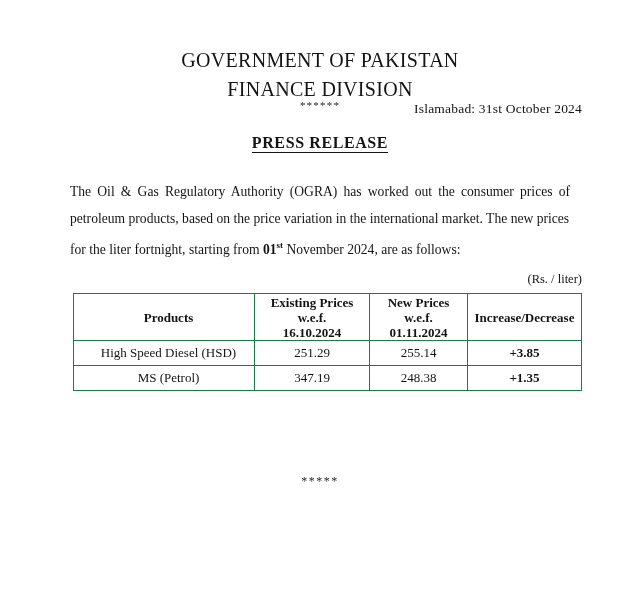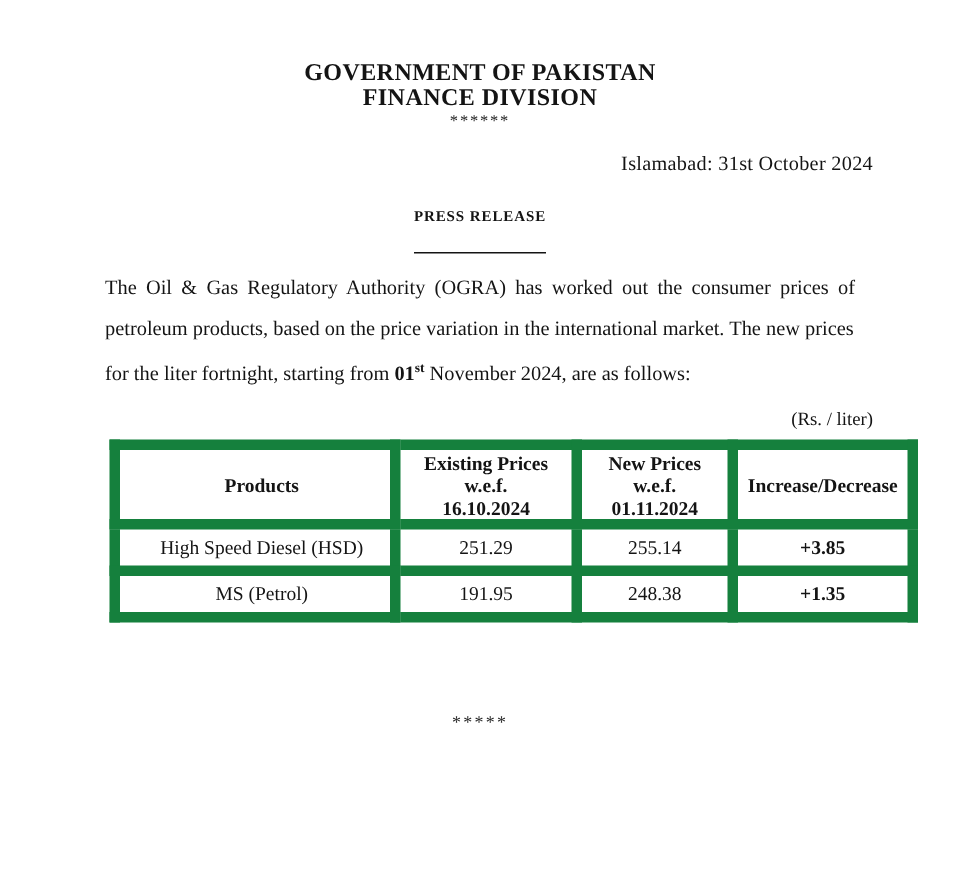--- a/index.html
+++ b/index.html
@@ -23,24 +23,25 @@
     height: 592px;
     box-sizing: border-box;
   }
 
   
   .letterhead {
     text-align: center;
     padding-top: 40px;
   }
   .org-line {
-    font-weight: bold;
-    font-size: 16px;
+    font-weight: normal;
+    font-size: 20px;
     letter-spacing: 0.3px;
     line-height: 17px;
+    margin-top: 12px;
   }
   .stars-head {
     font-size: 11px;
     line-height: 14px;
     letter-spacing: 1.2px;
     color: #2a2a2a;
   }
 
   
   .dateline {
@@ -54,24 +55,24 @@
   
   .pr-title-wrap {
     position: absolute;
     top: 134px;
     left: 0;
     width: 640px;
     text-align: center;
   }
   .pr-title {
     font-weight: bold;
-    font-size: 10px;
+    font-size: 16px;
     letter-spacing: 0.6px;
     border-bottom: 1.3px solid #141414;
-    padding-bottom: 18px;
+    padding-bottom: 1px;
   }
 
   
   .body-para {
     position: absolute;
     top: 178px;
     left: 70px;
     width: 500px;
     font-size: 13.6px;
     line-height: 27px;
@@ -104,21 +105,21 @@
     position: absolute;
     top: 293px;
     left: 73px;
     width: 495px;
     border-collapse: collapse;
     table-layout: fixed;
     font-size: 13px;
   }
   .price-table th,
   .price-table td {
-    border: 7px solid #15803d;
+    border: 1px solid #15803d;
     padding: 0;
     vertical-align: middle;
   }
   .price-table thead th {
     height: 46px;
     font-weight: bold;
     font-size: 13px;
     line-height: 15px;
   }
   .th-products {
@@ -214,21 +215,21 @@
     </thead>
     <tbody>
       <tr>
         <td class="col-product">High Speed Diesel (HSD)</td>
         <td class="col-existing">251.29</td>
         <td class="col-new">255.14</td>
         <td class="col-change">+3.85</td>
       </tr>
       <tr>
         <td class="col-product">MS (Petrol)</td>
-        <td class="col-existing">191.95</td>
+        <td class="col-existing">347.19</td>
         <td class="col-new">248.38</td>
         <td class="col-change">+1.35</td>
       </tr>
     </tbody>
   </table>
 
   <div class="footer-stars">*****</div>
 
 </div>
 

